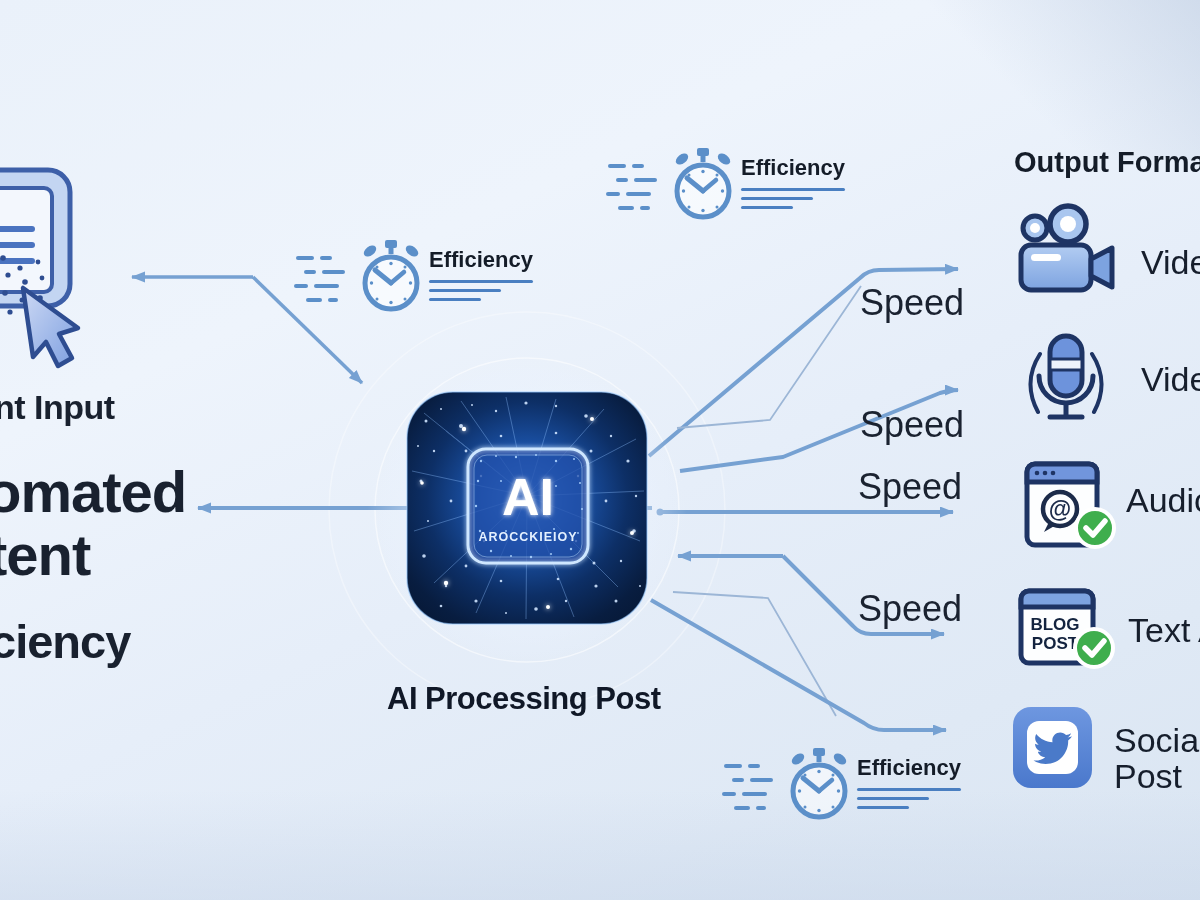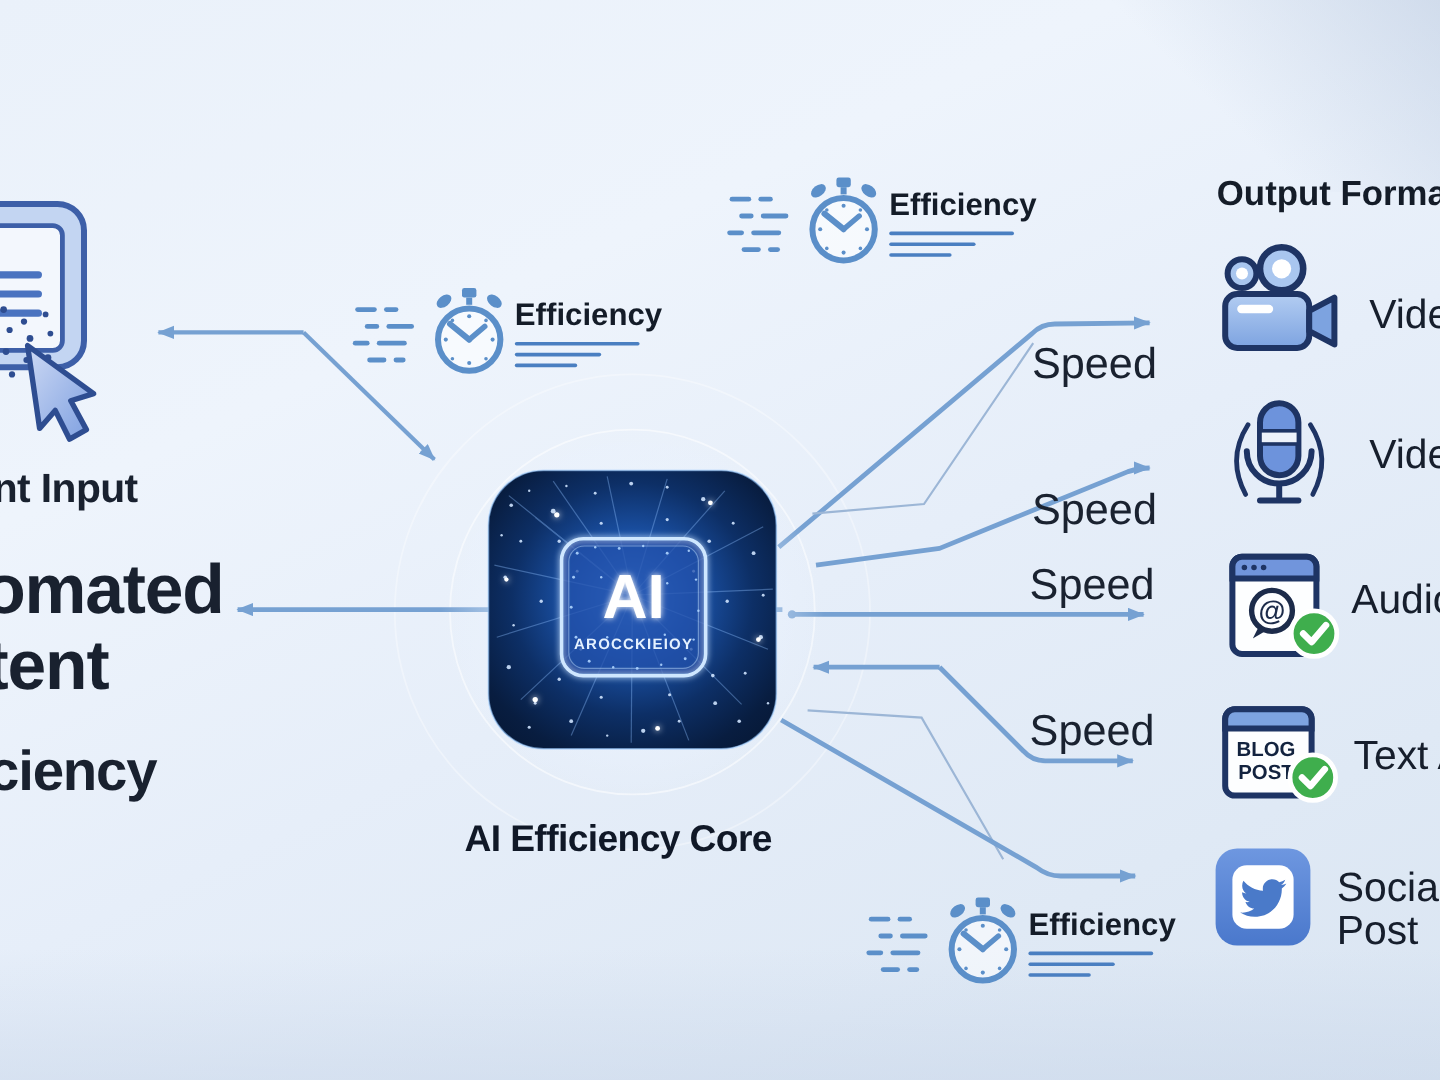--- a/index.html
+++ b/index.html
@@ -23,21 +23,21 @@
   
   .core-halo{left:322px;top:312px;width:410px;height:396px;border-radius:50%;
     background:radial-gradient(closest-side,rgba(255,255,255,.95),rgba(235,243,255,.45) 55%,rgba(235,243,255,0) 78%);}
   #core{left:406px;top:391px;width:242px;height:234px;}
   #core-caption{left:387px;top:681px;font-size:31px;font-weight:800;color:#101827;
     letter-spacing:-.5px;white-space:nowrap;}
   
   .eff{position:absolute;display:flex;align-items:flex-start;}
   .eff svg{width:132px;height:100px;flex:none;}
   .eff .etx{margin-left:5px;margin-top:19px;}
-  .eff .elabel{font-size:26px;font-weight:600;color:#141c28;white-space:nowrap;display:block;}
+  .eff .elabel{font-size:22px;font-weight:600;color:#141c28;white-space:nowrap;display:block;}
   .eff .lines i{display:block;height:3px;background:#4a7fc1;border-radius:2px;}
   .eff .lines i:nth-child(1){width:104px;margin-top:7px;}
   .eff .lines i:nth-child(2){width:72px;margin-top:6px;}
   .eff .lines i:nth-child(3){width:52px;margin-top:6px;}
   #eff-top{left:604px;top:136px;}
   #eff-left{left:292px;top:228px;}
   #eff-bottom{left:720px;top:736px;}
   
   .speed{font-size:36px;font-weight:500;color:#1a2230;white-space:nowrap;}
   #speed-1{left:860px;top:282px;}
@@ -313,21 +313,21 @@
       <circle cx="145" cy="163" r="1"></circle>
         <circle cx="165" cy="158" r="1.2"></circle>
         <circle cx="95" cy="90" r="1"></circle>
       <circle cx="150" cy="95" r="1"></circle>
         <circle cx="100" cy="140" r="1"></circle>
         <circle cx="148" cy="138" r="1"></circle>
     </g>
     <text x="122" y="124" text-anchor="middle" font-family="Liberation Sans, sans-serif" font-size="52" font-weight="700" fill="#ffffff" filter="url(#softglow)">AI</text>
     <text x="122" y="150" text-anchor="middle" font-family="Liberation Sans, sans-serif" font-size="12.5" font-weight="600" letter-spacing="1" fill="#e4f1ff">AROCCKIEIOY</text>
   </svg>
-  <div class="abs" id="core-caption">AI Efficiency Core</div>
+  <div class="abs" id="core-caption">AI Processing Post</div>
 
   <div class="abs" id="out-header">Output Forma</div>
 
   <svg id="icon-video" class="abs" viewBox="0 0 100 98">
     <defs>
         <linearGradient id="vcam" x1="0" y1="0" x2="0" y2="1">
       <stop offset="0" stop-color="#b3cdf2"></stop>
           <stop offset="1" stop-color="#7da3e0"></stop>
         </linearGradient>
       </defs>

